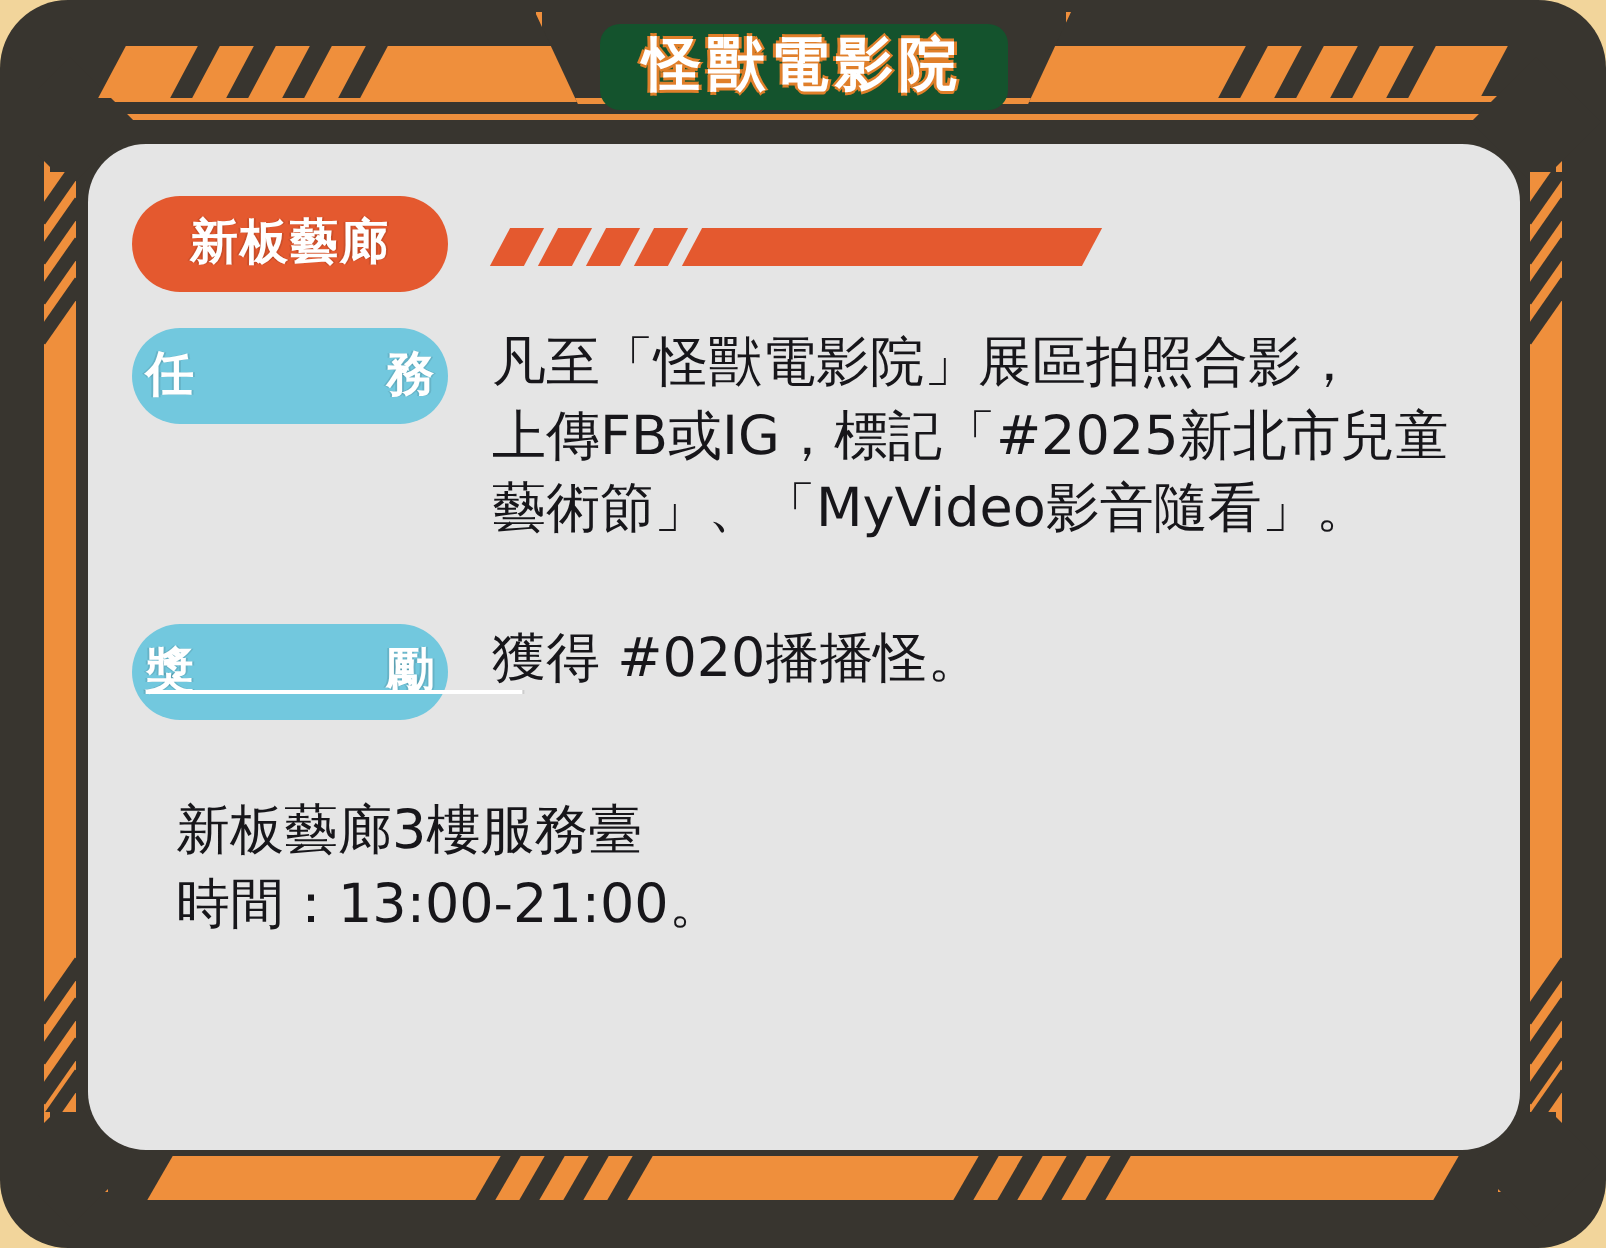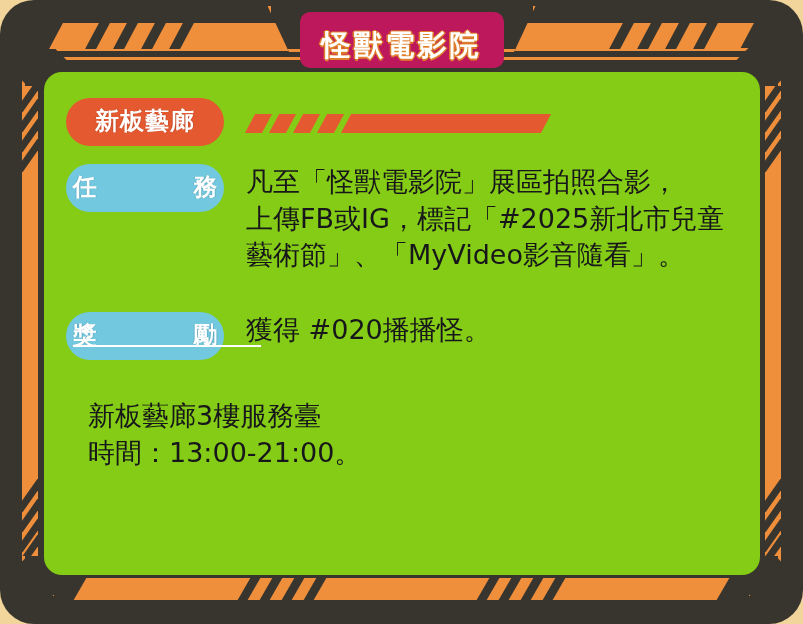--- a/index.html
+++ b/index.html
@@ -88,23 +88,23 @@
     background: #38352f;
     border: 3px solid #ef8f3c;
     border-top: none;
     clip-path: polygon(0 0, 100% 0, 92% 100%, 8% 100%);
   }
 
   .title-badge {
     position: absolute;
     left: 50%; top: 12px;
     transform: translateX(-50%);
-    background: #be185d;
+    background: #14532d;
     border-radius: 10px;
-    padding: 18px 22px 8px;
+    padding: 5px 22px 8px;
     z-index: 5;
   }
   .title-badge span {
     display: block;
     font-size: 29px;
     font-weight: bold;
     color: #ffffff;
     letter-spacing: 3px;
     line-height: 1.05;
     text-shadow:
@@ -154,22 +154,22 @@
     background: #38352f;
   }
   .bottom-bar .end-l { left: -14px;  transform: skewX(-30deg); }
   .bottom-bar .end-r { right: -14px; transform: skewX(-30deg); }
 
   
   .card {
     position: absolute;
     left: 44px; top: 72px;
     width: 716px; height: 503px;
-    background: #84cc16;
-    border-radius: 18px;
+    background: #e5e5e5;
+    border-radius: 29px;
     padding: 26px 0 0 0;
     overflow: hidden;
   }
 
   
   .row {
     display: flex;
     align-items: flex-start;
     padding-left: 22px;
   }

